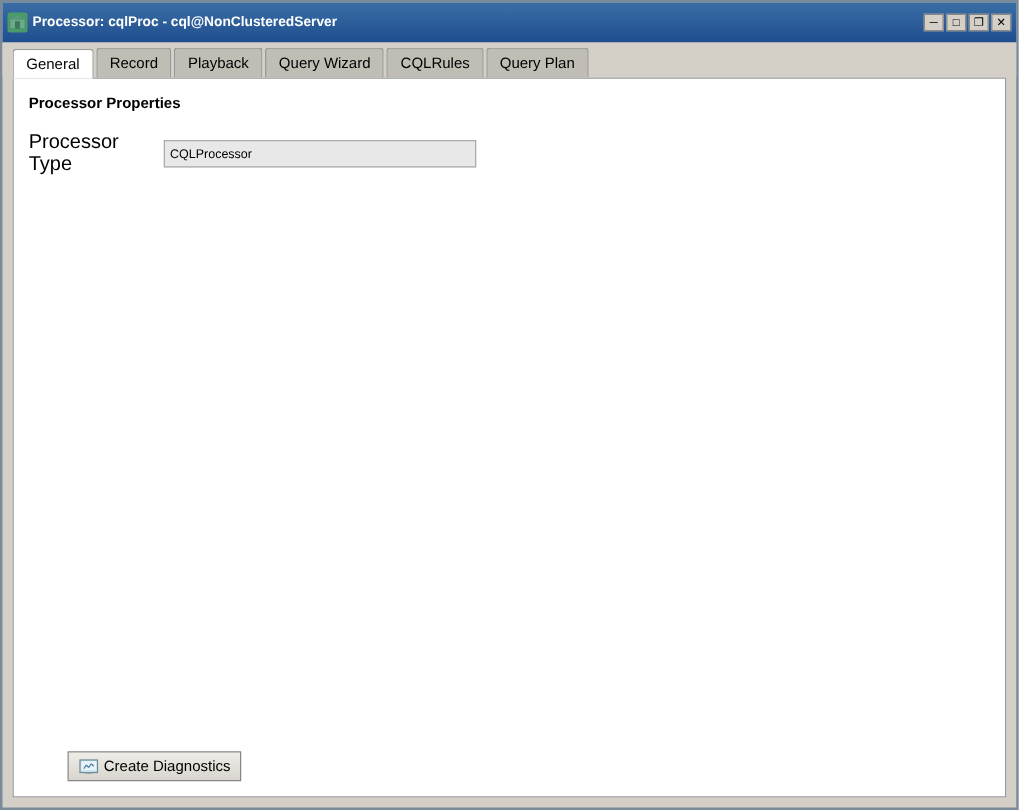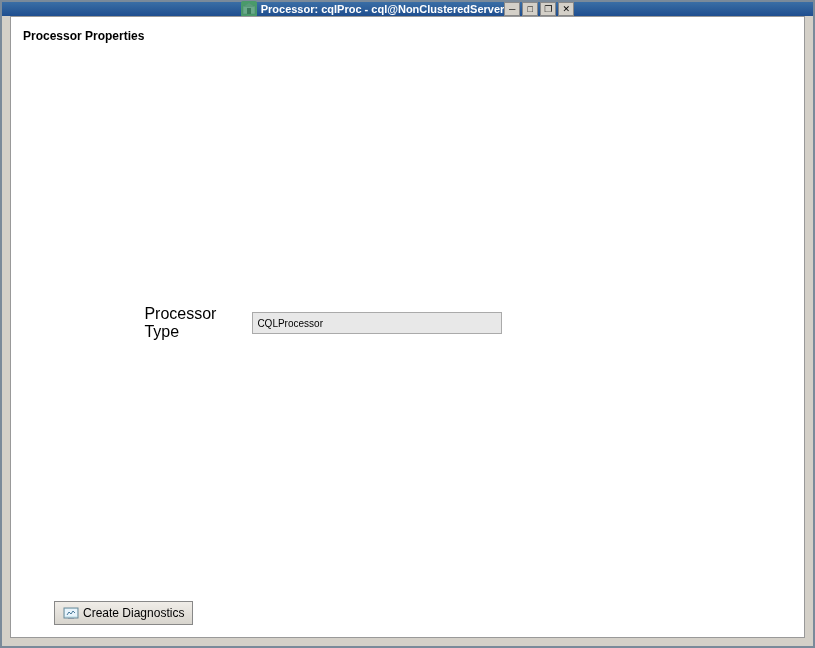--- a/index.html
+++ b/index.html
@@ -22,24 +22,24 @@
       height: 648px;
       border: 2px solid #7a8a9a;
       background: #d4d0c8;
       display: flex;
       flex-direction: column;
     }
 
     .title-bar {
       background: linear-gradient(to bottom, #3a6ea5, #1f4e8f);
       color: white;
-      height: 14px;
-      display: flex;
-      align-items: center;
-      justify-content: center;
+      height: 32px;
+      display: flex;
+      align-items: center;
+      justify-content: space-between;
       padding: 0 4px;
       flex-shrink: 0;
     }
 
     .title-bar-left {
       display: flex;
       align-items: center;
       gap: 4px;
     }
 
@@ -107,21 +107,21 @@
       top: 1px;
     }
 
     .content-area {
       flex: 1;
       background: #ffffff;
       margin: 0 8px 8px 8px;
       border: 1px solid #999;
       padding: 12px;
       display: flex;
-      flex-direction: row;
+      flex-direction: column;
       position: relative;
     }
 
     .section-title {
       font-size: 12px;
       font-weight: bold;
       color: #000;
       margin-bottom: 16px;
     }
 
@@ -199,20 +199,40 @@
       <span class="title-text">Processor: cqlProc - cql@NonClusteredServer</span>
     </div>
     <div class="title-bar-buttons">
       <button class="title-btn">─</button>
       <button class="title-btn">□</button>
       <button class="title-btn">❐</button>
       <button class="title-btn">✕</button>
     </div>
   </div>
 
+  <div class="tab-bar">
+    <div class="tab active">
+      <span>General</span>
+    </div>
+    <div class="tab">
+      <span>Record</span>
+    </div>
+    <div class="tab">
+      <span>Playback</span>
+    </div>
+    <div class="tab">
+      <span>Query Wizard</span>
+    </div>
+    <div class="tab">
+      <span>CQLRules</span>
+    </div>
+    <div class="tab">
+      <span>Query Plan</span>
+    </div>
+  </div>
 
   <div class="content-area">
     <div class="section-title">Processor Properties</div>
 
     <div class="form-row">
       <span class="form-label">Processor Type</span>
       <input class="form-input" type="text" readonly="" value="CQLProcessor" style="">
     </div>
 
     <div class="button-area">

